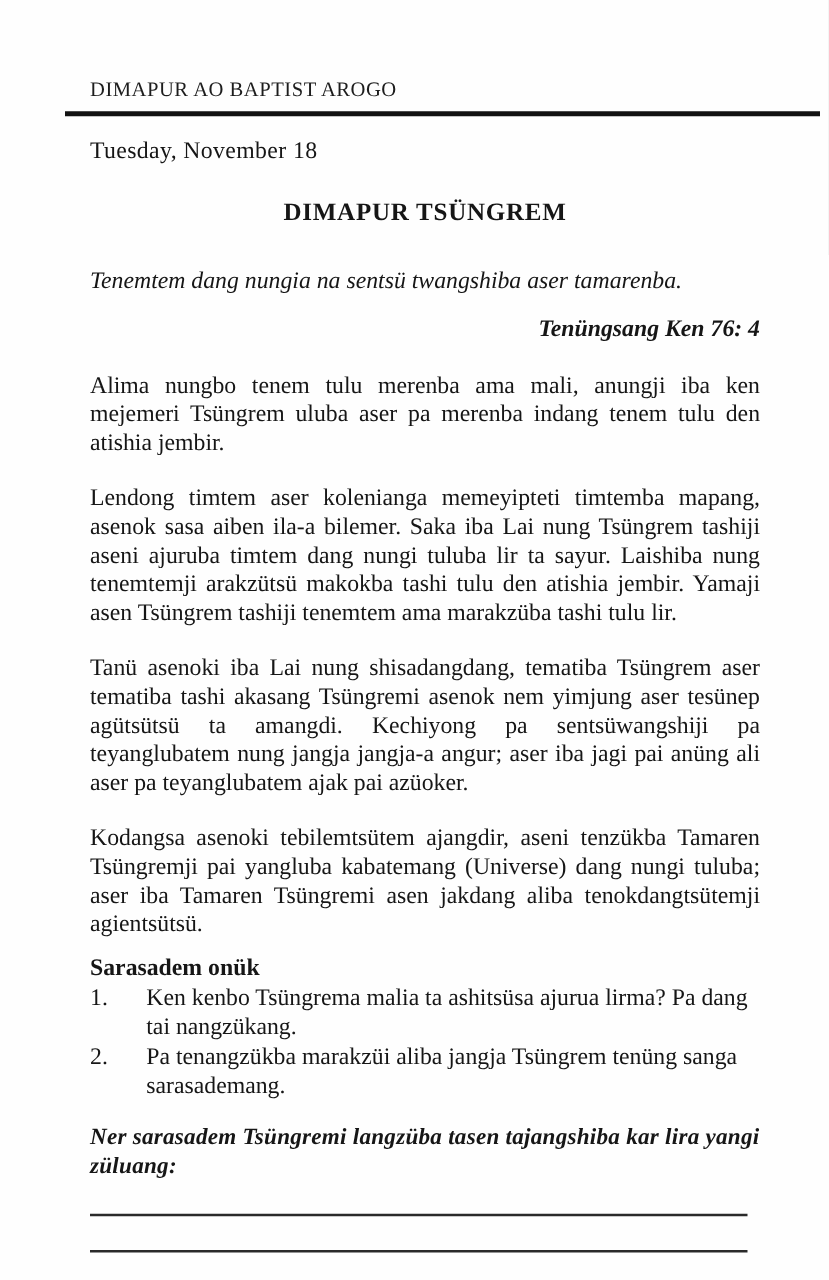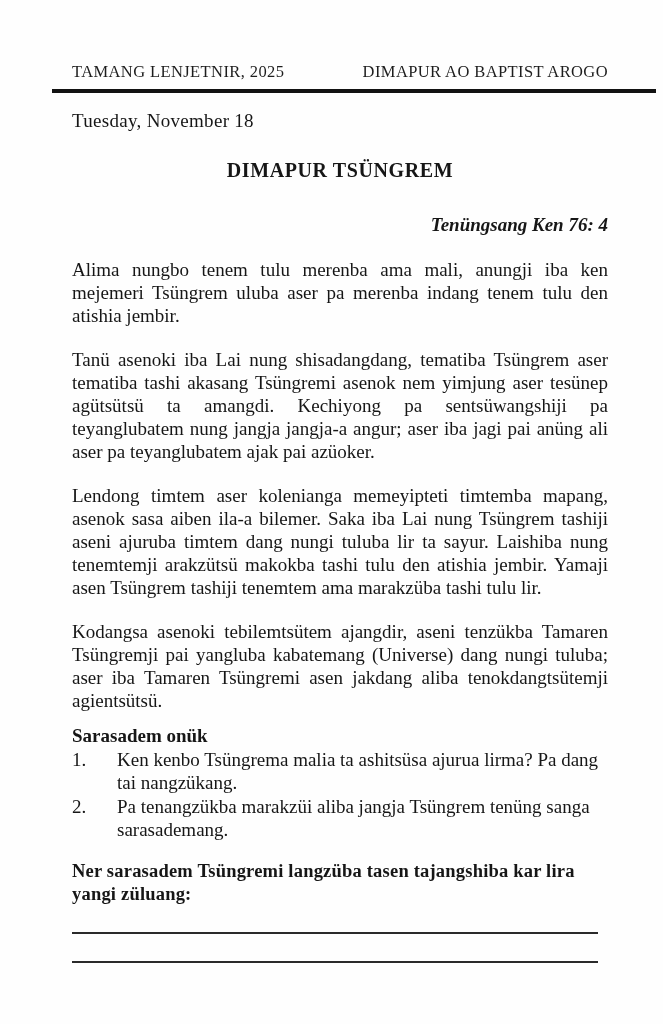--- a/index.html
+++ b/index.html
@@ -78,52 +78,53 @@
   }
   .question-number { flex: 0 0 45px; }
   .question-text { flex: 1; font-family: Liberation Serif, serif; }
 
   .response-prompt {
     margin-top: 19px;
     font-size: 18.5px;
     line-height: 23px;
     font-weight: bold;
     letter-spacing: 0.2px;
+    font-style: italic;
   }
 
   .writing-line {
     height: 0;
     border-bottom: 2px solid #2a2a2a;
     margin-top: 27px;
     margin-right: 10px;
   }
   .writing-line.first { margin-top: 26px; }
 </style>
 </head>
 <body>
 
 <div class="page">
 
   <div class="running-header">
-    <span>TAMANG LENJETNIR, 2025</span>
     <span>DIMAPUR AO BAPTIST AROGO</span>
   </div>
   <div class="header-rule"></div>
 
   <div class="date-line">Tuesday, November 18</div>
 
   <div class="title">DIMAPUR TSÜNGREM</div>
 
   <div class="verse-block">
+    <div class="verse-text">Tenemtem dang nungia na sentsü twangshiba aser tamarenba.</div>
     <div class="verse-ref">Tenüngsang Ken 76: 4</div>
   </div>
 
   <p class="body-paragraph first">Alima nungbo tenem tulu merenba ama mali, anungji iba ken mejemeri Tsüngrem uluba aser pa merenba indang tenem tulu den atishia jembir.</p>
+  <p class="body-paragraph">Lendong timtem aser kolenianga memeyipteti timtemba mapang, asenok sasa aiben ila-a bilemer. Saka iba Lai nung Tsüngrem tashiji aseni ajuruba timtem dang nungi tuluba lir ta sayur. Laishiba nung tenemtemji arakzütsü makokba tashi tulu den atishia jembir. Yamaji asen Tsüngrem tashiji tenemtem ama marakzüba tashi tulu lir.</p>
   <p class="body-paragraph">Tanü asenoki iba Lai nung shisadangdang, tematiba Tsüngrem aser tematiba tashi akasang Tsüngremi asenok nem yimjung aser tesünep agütsütsü ta amangdi. Kechiyong pa sentsüwangshiji pa teyanglubatem nung jangja jangja-a angur; aser iba jagi pai anüng ali aser pa teyanglubatem ajak pai azüoker.</p>
-  <p class="body-paragraph">Lendong timtem aser kolenianga memeyipteti timtemba mapang, asenok sasa aiben ila-a bilemer. Saka iba Lai nung Tsüngrem tashiji aseni ajuruba timtem dang nungi tuluba lir ta sayur. Laishiba nung tenemtemji arakzütsü makokba tashi tulu den atishia jembir. Yamaji asen Tsüngrem tashiji tenemtem ama marakzüba tashi tulu lir.</p>
   <p class="body-paragraph">Kodangsa asenoki tebilemtsütem ajangdir, aseni tenzükba Tamaren Tsüngremji pai yangluba kabatemang (Universe) dang nungi tuluba; aser iba Tamaren Tsüngremi asen jakdang aliba tenokdangtsütemji agientsütsü.</p>
 
   <div class="questions-heading">Sarasadem onük</div>
 
   <div class="question-item">
     <span class="question-number">1.</span>
     <span class="question-text">Ken kenbo Tsüngrema malia ta ashitsüsa ajurua lirma? Pa dang tai nangzükang.</span>
   </div>
   <div class="question-item">
     <span class="question-number">2.</span>

